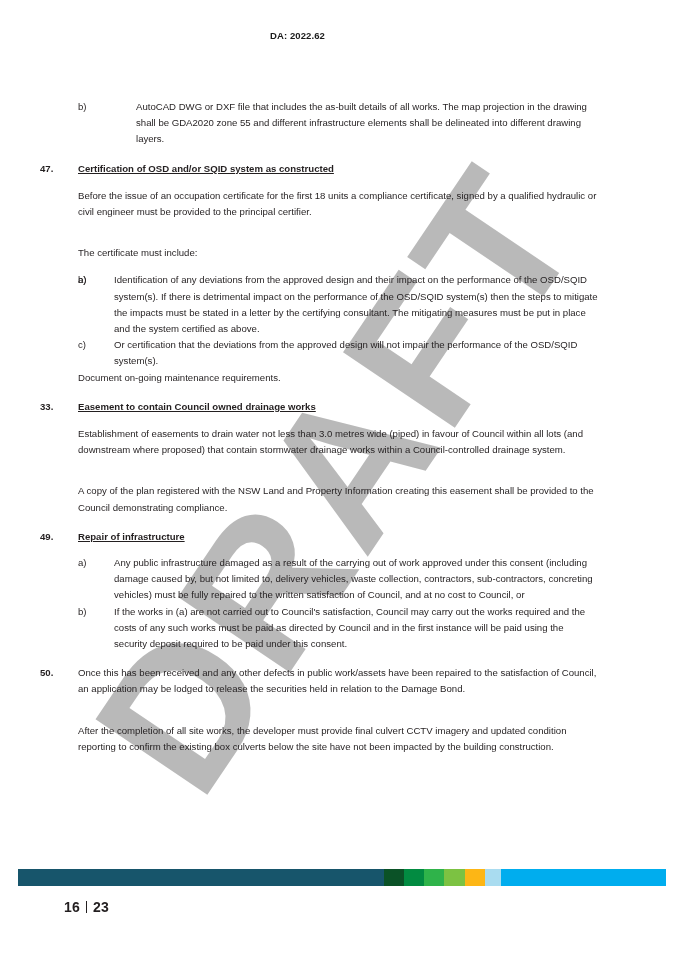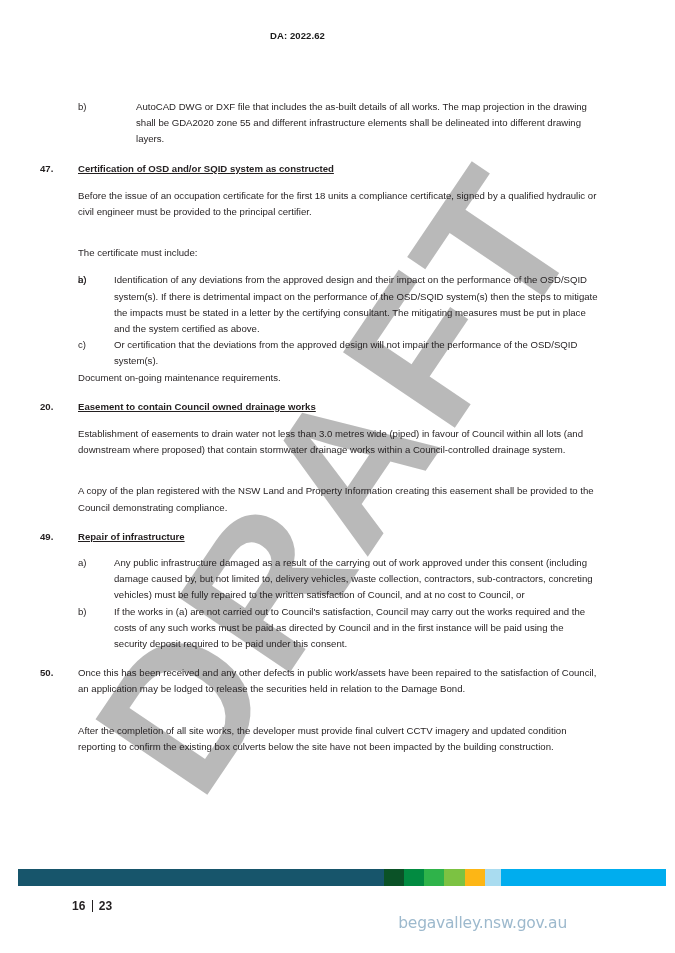--- a/index.html
+++ b/index.html
@@ -147,23 +147,23 @@
     top: 8px;
     width: 648px;
     height: 17px;
     display: flex;
     overflow: hidden;
   }
   .color-bar .seg { height: 100%; }
 
   .page-num {
     position: absolute;
-    left: 72px;
+    left: 64px;
     top: 38px;
-    font-size: 12px;
+    font-size: 14px;
     font-weight: bold;
     color: #231f20;
     letter-spacing: 0.2px;
     display: flex;
     align-items: center;
   }
   .page-num .cur { }
   .page-num .sep {
     display: inline-block;
     width: 1px;
@@ -226,21 +226,21 @@
           <li>
             <span class="mk">c)</span>
             <span>Or certification that the deviations from the approved design will not impair the performance of the OSD/SQID system(s).</span>
           </li>
         </ol>
         <p class="para" style="margin-top:0;">Document on-going maintenance requirements.</p>
       </div>
     </div>
 
     <div class="cond">
-      <div class="cond-num">20.</div>
+      <div class="cond-num">33.</div>
       <div class="cond-title">Easement to contain Council owned drainage works</div>
       <div class="cond-body">
         <p class="para">Establishment of easements to drain water not less than 3.0 metres wide (piped) in favour of Council within all lots (and downstream where proposed) that contain stormwater drainage works within a Council-controlled drainage system.</p>
         <p class="para">A copy of the plan registered with the NSW Land and Property Information creating this easement shall be provided to the Council demonstrating compliance.</p>
       </div>
     </div>
 
     <div class="cond">
       <div class="cond-num">49.</div>
       <div class="cond-title">Repair of infrastructure</div>
@@ -279,16 +279,15 @@
         <div class="seg" style="background: rgb(169, 220, 240); flex: 2.5 0 0px;"></div>
         <div class="seg" style="background: rgb(0, 173, 238); flex: 25.5 0 0px;"></div>
       </div>
 
     <div class="page-num">
       <span class="cur">16</span>
       <span class="sep"></span>
       <span class="tot">23</span>
     </div>
 
-    <div class="site-url">begavalley.nsw.gov.au</div>
   </div>
 
 </div>
 
 </body></html>

